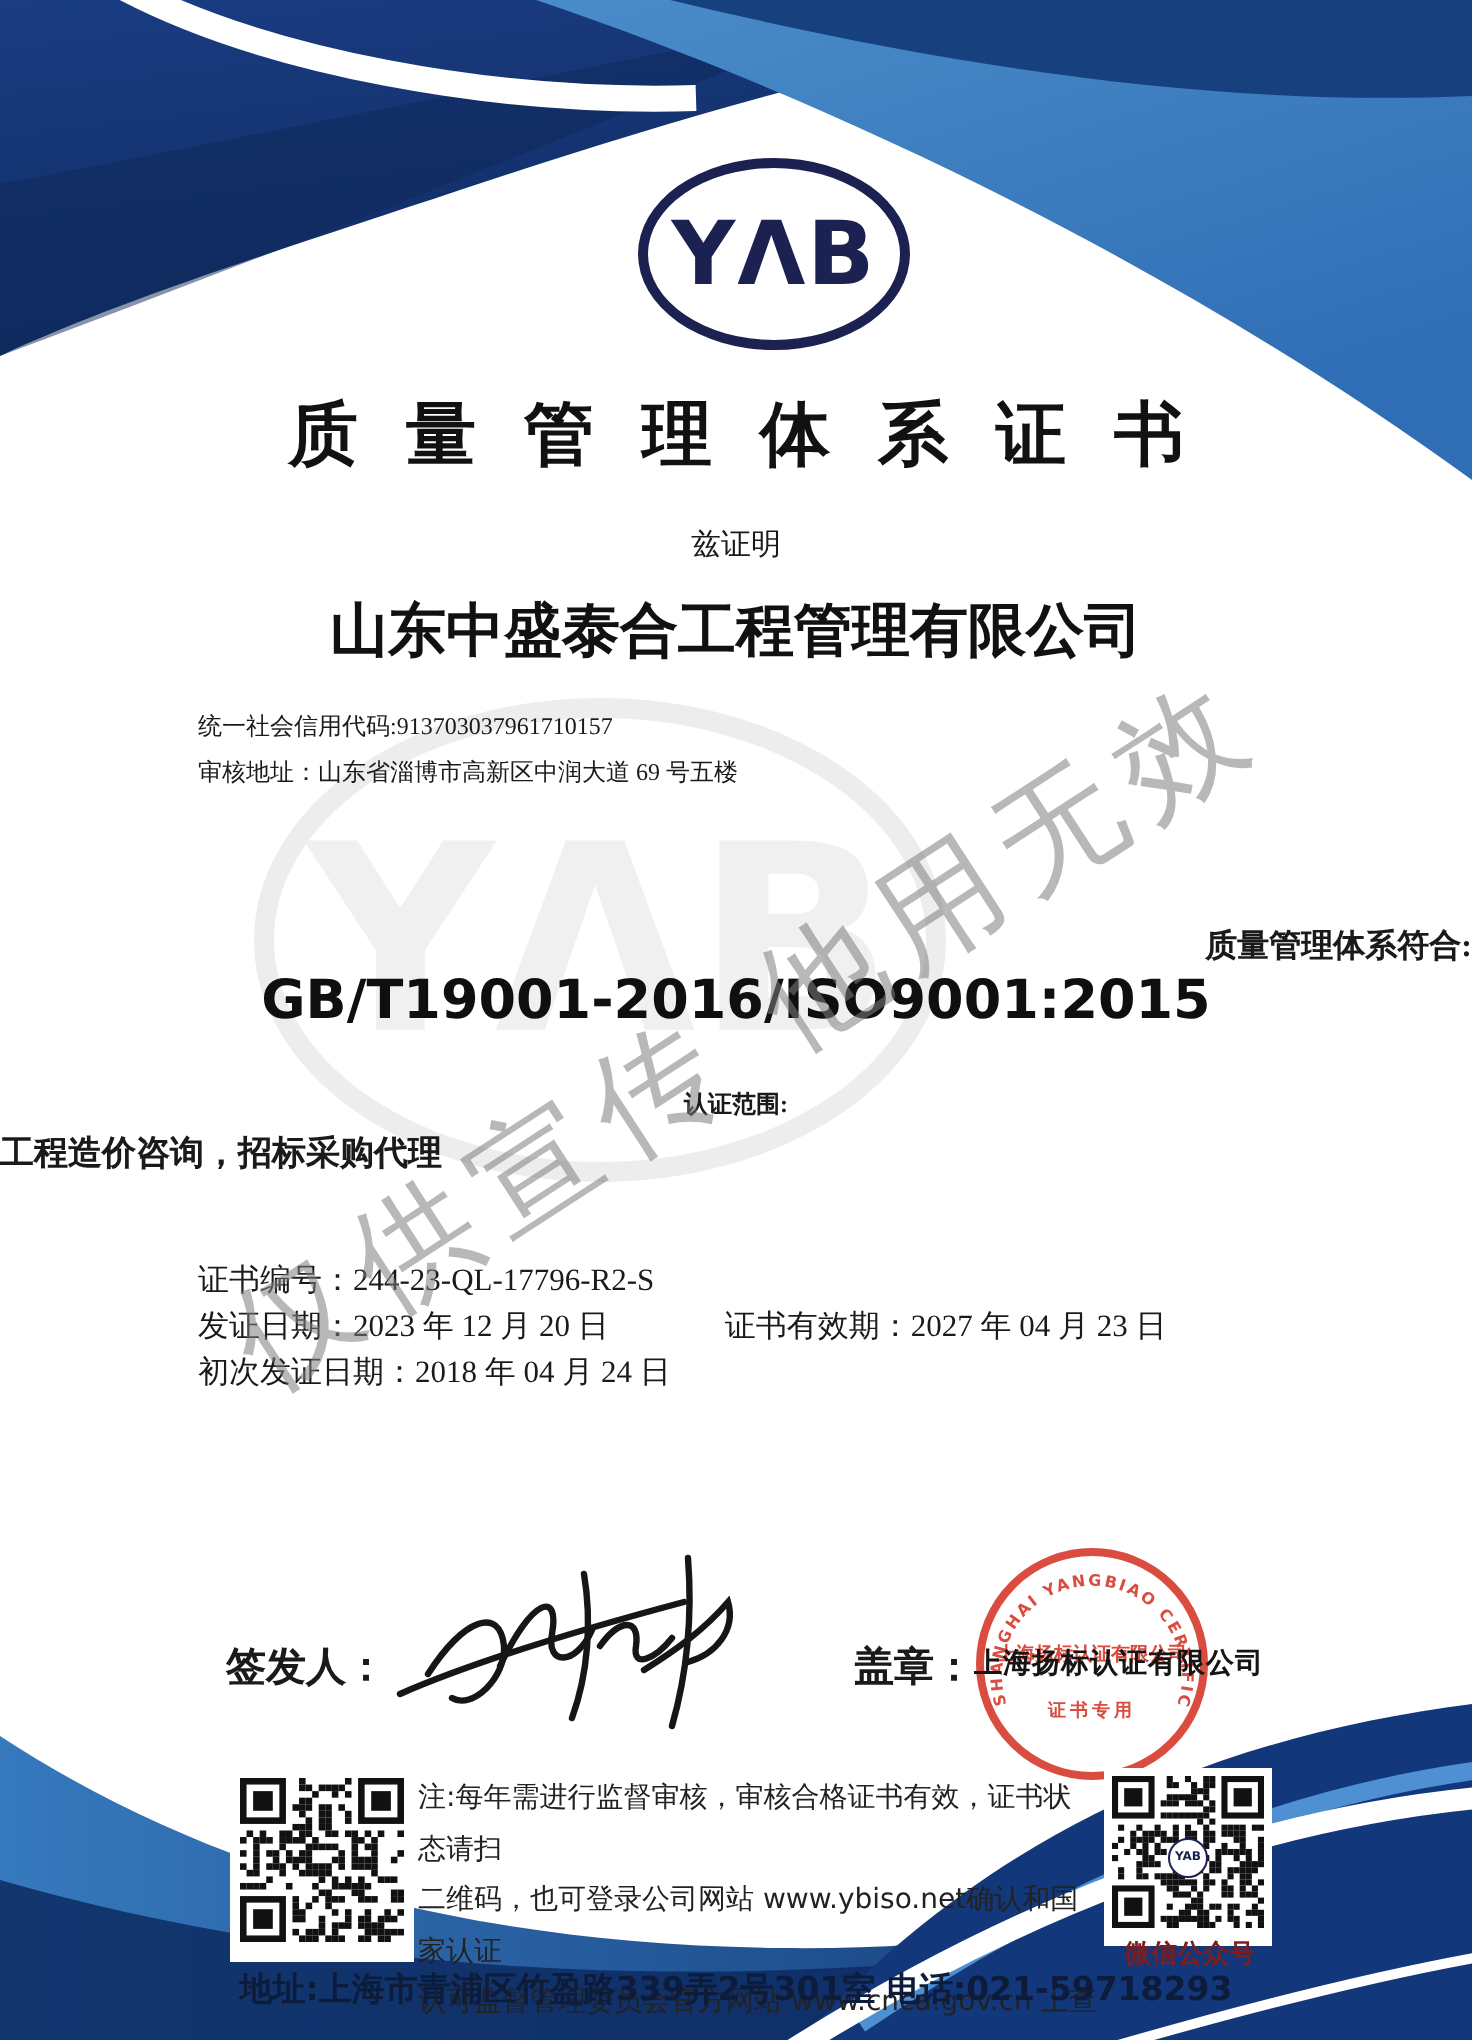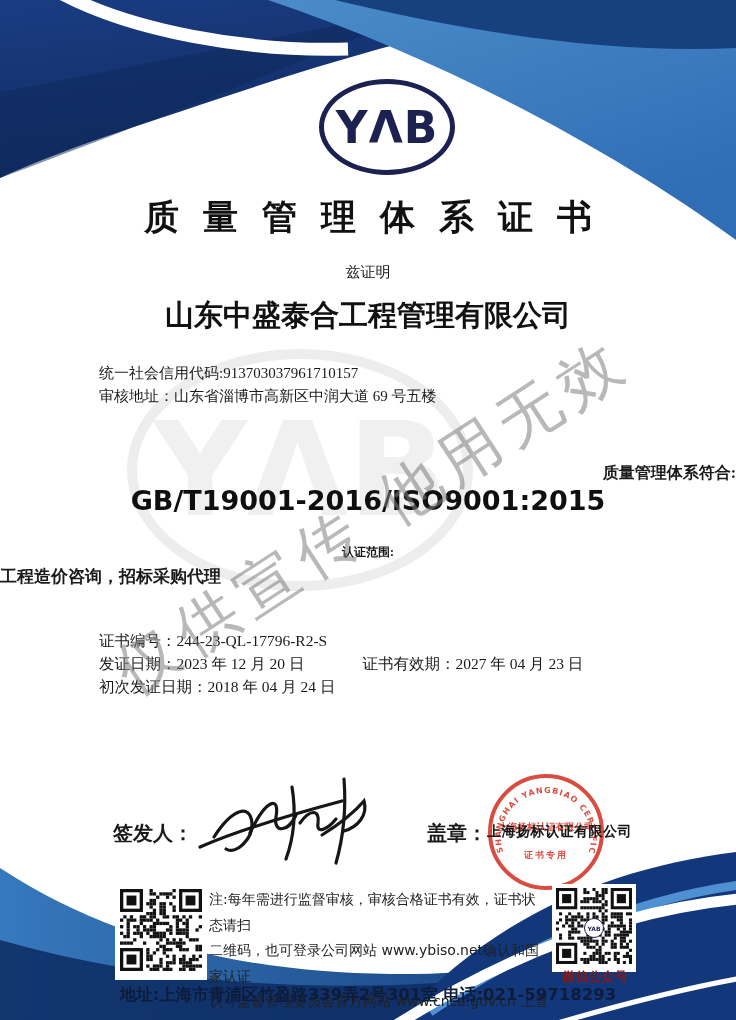--- a/index.html
+++ b/index.html
@@ -10,21 +10,21 @@
   
   .logo{top:79px;left:319px;width:126px;height:86px;border:5px solid #1b2150;border-radius:50%;
         display:flex;align-items:center;justify-content:center;
         font-family:"DejaVu Sans","Liberation Sans",sans-serif;
         font-size:44px;font-weight:bold;color:#1b2150;letter-spacing:1px;}
   
   .title{top:194px;left:0;width:736px;text-align:center;font-size:35px;font-weight:bold;
          letter-spacing:24px;padding-left:24px;box-sizing:border-box;color:#111;}
   .certify{top:263px;left:0;width:736px;text-align:center;font-size:15px;}
   .company{top:296px;left:0;width:736px;text-align:center;font-size:29px;font-weight:bold;color:#111;}
-  .info{top:362px;left:99px;font-size:15px;line-height:23px;}
+  .info{top:352px;left:99px;font-size:12px;line-height:23px;}
   .std-head{top:463px;left:0;width:736px;text-align:right;font-size:16px;font-weight:bold;}
   .std-val{top:485px;left:0;width:736px;text-align:center;font-size:27px;font-weight:bold;
            font-family:"DejaVu Sans","Liberation Sans",sans-serif;color:#0f0f0f;}
   .scope-head{top:544px;left:0;width:736px;text-align:center;font-size:12px;font-weight:bold;}
   .scope-val{top:565px;left:0;width:597px;text-align:left;font-size:17px;font-weight:bold;}
   .certinfo{top:629px;left:99px;font-size:15.5px;line-height:23px;}
   .certinfo .row2 span.right{margin-left:58px;margin-top:48px;}
   
   .signer-label{top:820px;left:113px;font-size:20px;font-weight:bold;}
   .sign-svg{top:775px;left:192px;}

